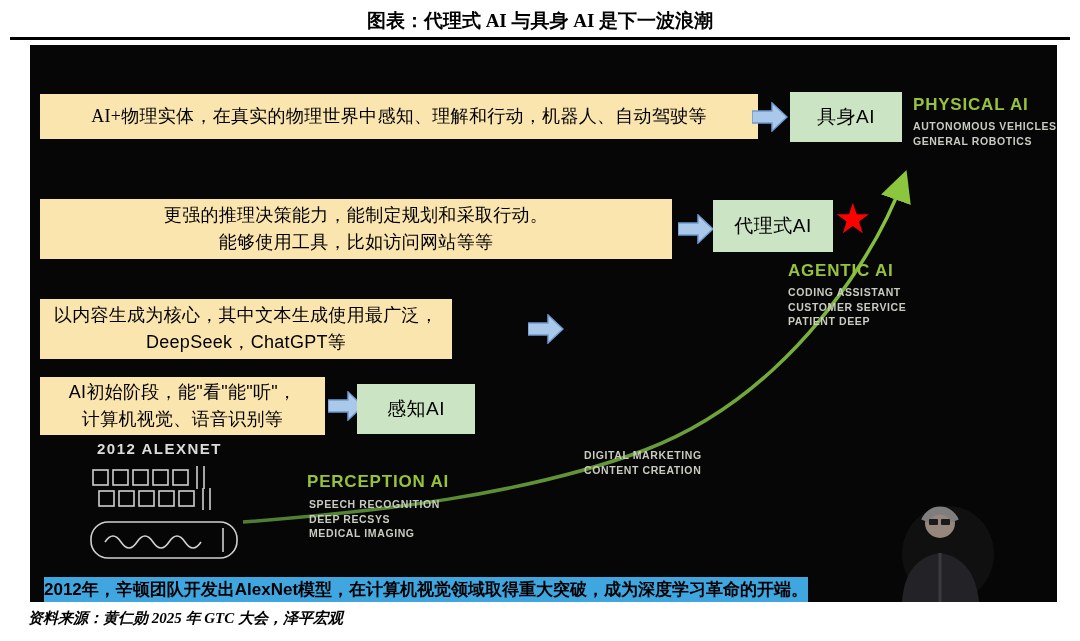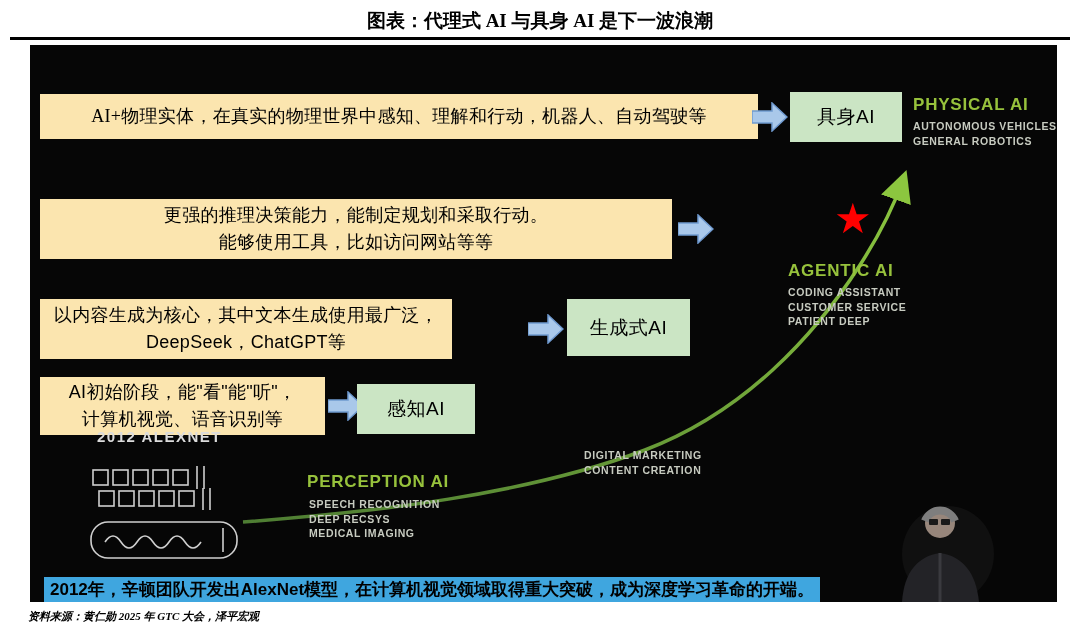--- a/index.html
+++ b/index.html
@@ -43,27 +43,27 @@
 
   .alexnet-label {
     position:absolute; color:#dcdcdc; font-weight:bold; font-size:15px;
     letter-spacing:1.5px; white-space:nowrap;
   }
 
   .star { position:absolute; color:#FF0000; font-size:42px; line-height:1; }
 
   .caption {
     position:absolute; background:#3FA6DF; color:#000;
-    font-weight:bold; font-size:17px; padding:1px 6px; white-space:nowrap;
+    font-weight:bold; font-size:17px; padding:1px 0; white-space:nowrap;
   }
 
   .source {
     position:absolute; top:609px; left:28px;
     font-family:"Liberation Serif","DejaVu Serif",serif;
-    font-style:italic; font-weight:bold; font-size:11px; color:#000;
+    font-style:italic; font-weight:bold; font-size:15px; color:#000;
   }
 </style>
 </head>
 <body>
 
 <div class="page">
 
   <div class="chart-title">图表：代理式 AI 与具身 AI 是下一波浪潮</div>
   <div class="title-rule"></div>
 
@@ -129,38 +129,38 @@
     <div>GENERAL ROBOTICS</div>
   </div>
 
   <div class="ybox" style="left:40px; top:199px; width:632px; height:60px;">
     <div>更强的推理决策能力，能制定规划和采取行动。</div>
     <div>能够使用工具，比如访问网站等等</div>
   </div>
   <svg class="arrow" style="left:678px; top:214px;" width="36" height="30" viewBox="0 0 36 30">
     <polygon points="0,9 20,9 20,1 35,15 20,29 20,21 0,21" fill="#A9C8EA" stroke="#6F9AD0" stroke-width="1.5"></polygon>
   </svg>
+  <div class="gbox" style="left:713px; top:200px; width:120px; height:52px;">
+    <span>代理式AI</span>
+  </div>
   <div class="star" style="left:834px; top:198px;">★</div>
   <div class="stage-title" style="left:788px; top:261px;">AGENTIC AI</div>
   <div class="stage-items" style="left:788px; top:285px;">
     <div>CODING ASSISTANT</div>
     <div>CUSTOMER SERVICE</div>
     <div>PATIENT DEEP</div>
   </div>
 
   <div class="ybox" style="left:40px; top:299px; width:412px; height:60px;">
     <div>以内容生成为核心，其中文本生成使用最广泛，</div>
     <div>DeepSeek，ChatGPT等</div>
   </div>
   <svg class="arrow" style="left:528px; top:314px;" width="36" height="30" viewBox="0 0 36 30">
     <polygon points="0,9 20,9 20,1 35,15 20,29 20,21 0,21" fill="#A9C8EA" stroke="#6F9AD0" stroke-width="1.5"></polygon>
   </svg>
-  <div class="gbox" style="left:567px; top:299px; width:123px; height:57px;">
-    <span>生成式AI</span>
-  </div>
   <div class="stage-items" style="left:584px; top:448px;">
     <div>DIGITAL MARKETING</div>
     <div>CONTENT CREATION</div>
   </div>
 
   <div class="ybox" style="left:40px; top:377px; width:285px; height:58px;">
     <div>AI初始阶段，能"看"能"听"，</div>
     <div>计算机视觉、语音识别等</div>
   </div>
   <svg class="arrow" style="left:328px; top:391px;" width="36" height="30" viewBox="0 0 36 30">
@@ -169,19 +169,19 @@
   <div class="gbox" style="left:357px; top:384px; width:118px; height:50px;">
     <span>感知AI</span>
   </div>
   <div class="stage-title" style="left:307px; top:472px;">PERCEPTION AI</div>
   <div class="stage-items" style="left:309px; top:497px;">
     <div>SPEECH RECOGNITION</div>
     <div>DEEP RECSYS</div>
     <div>MEDICAL IMAGING</div>
   </div>
 
-  <div class="alexnet-label" style="left:97px; top:428px;">2012 ALEXNET</div>
+  <div class="alexnet-label" style="left:97px; top:440px;">2012 ALEXNET</div>
 
   <div class="caption" style="left:44px; top:577px;">2012年，辛顿团队开发出AlexNet模型，在计算机视觉领域取得重大突破，成为深度学习革命的开端。</div>
 
   <div class="source">资料来源：黄仁勋 2025 年 GTC 大会，泽平宏观</div>
 
 </div>
 
 </body></html>

